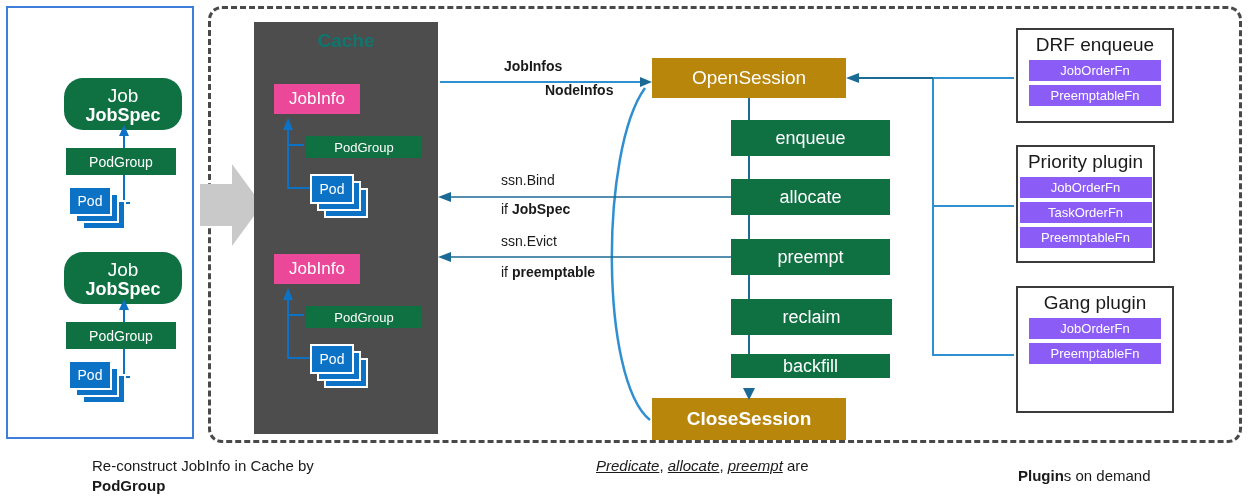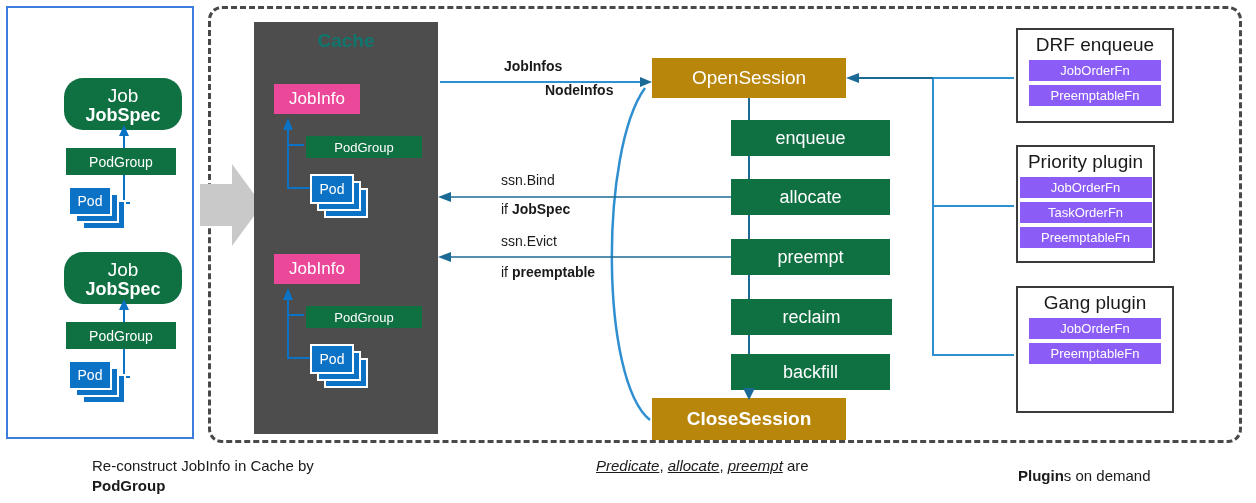--- a/index.html
+++ b/index.html
@@ -123,21 +123,21 @@
     <div class="pb s3"></div>
     <div class="pb s2"></div>
     <div class="pb s1">Pod</div>
   </div>
 
   <div class="abs green" style="left:731px;top:120px;width:159px;height:36px;">enqueue</div>
   <div class="abs gold" style="left:652px;top:58px;width:194px;height:40px;">OpenSession</div>
   <div class="abs green" style="left:731px;top:179px;width:159px;height:36px;">allocate</div>
   <div class="abs green" style="left:731px;top:239px;width:159px;height:36px;">preempt</div>
   <div class="abs green" style="left:731px;top:299px;width:161px;height:36px;">reclaim</div>
-  <div class="abs green" style="left:731px;top:354px;width:159px;height:36px;">backfill</div>
+  <div class="abs green" style="left:731px;top:354px;width:159px;height:24px;">backfill</div>
   <div class="abs gold" style="left:652px;top:398px;width:194px;height:42px;font-weight:bold;">CloseSession</div>
 
   <svg class="abs" style="left:0;top:0;width:1256px;height:503px;">
     <path d="M749 98 L749 120" fill="none" stroke="#1b6a96" stroke-width="2"></path>
     <path d="M749 156 L749 179" fill="none" stroke="#1b6a96" stroke-width="2"></path>
     <path d="M749 215 L749 239" fill="none" stroke="#1b6a96" stroke-width="2"></path>
     <path d="M749 275 L749 299" fill="none" stroke="#1b6a96" stroke-width="2"></path>
     <path d="M749 335 L749 354" fill="none" stroke="#1b6a96" stroke-width="2"></path>
     <path d="M749 390 L749 394" fill="none" stroke="#1b6a96" stroke-width="2"></path>
     <polygon points="749,400 743,388 755,388" fill="#1b6a96"></polygon>

